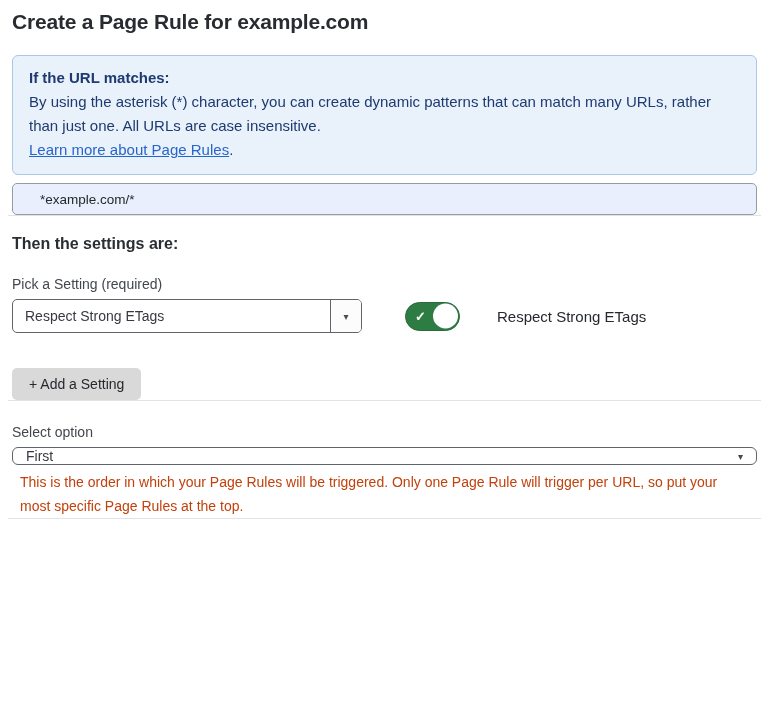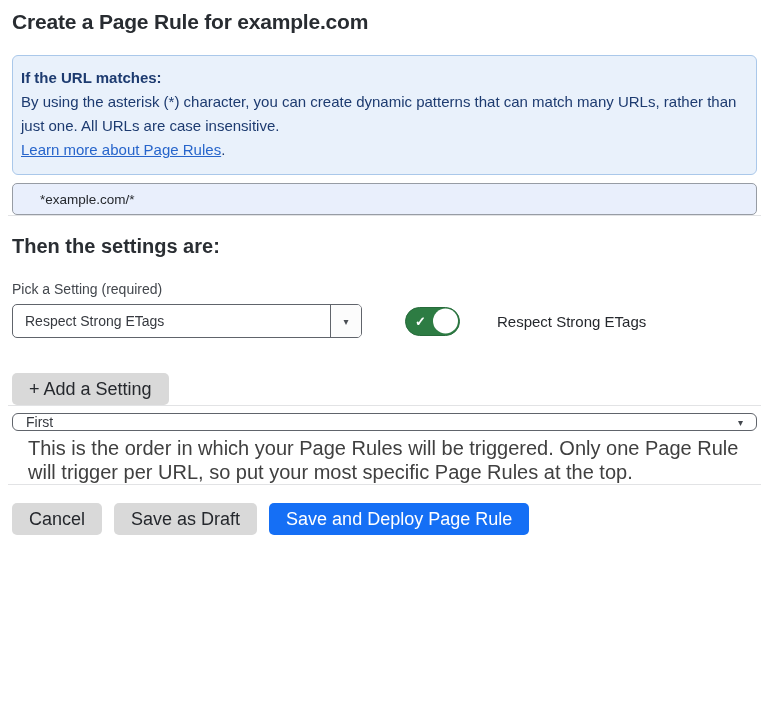--- a/index.html
+++ b/index.html
@@ -23,21 +23,21 @@
     font-weight: 700;
     color: #282c31;
     letter-spacing: -0.2px;
   }
   
   .notice {
     margin-top: 21px;
     background: #e9f1fb;
     border: 1px solid #aac8ea;
     border-radius: 6px;
-    padding: 10px 8px 12px;
+    padding: 10px 16px 12px;
     color: #1d3b70;
     font-size: 15px;
     line-height: 24px;
   }
   .notice-heading { font-weight: 700; }
   .notice-link {
     color: #2765cb;
     text-decoration: underline;
     cursor: pointer;
   }
@@ -67,21 +67,21 @@
   hr.divider {
     border: none;
     border-top: 1px solid #e2e3e5;
     margin: 0 -4px;
   }
   .divider-1 { margin-top: 40px; }
   .divider-2 { margin-top: 17px; }
   .divider-3 { margin-top: 11px; }
   h2.section-heading {
     margin: 19px 0 0;
-    font-size: 20px;
+    font-size: 16px;
     font-weight: 700;
     color: #2a2e33;
   }
   
   .setting-row {
     margin-top: 7px;
     display: flex;
     align-items: center;
     gap: 24px;
   }
@@ -150,21 +150,21 @@
     margin-left: 13px;
     font-size: 15px;
     color: #25282d;
   }
   
   .btn {
     height: 32px;
     padding: 0 17px;
     border: none;
     border-radius: 5px;
-    font-size: 18px;
+    font-size: 14px;
     font-family: "Liberation Sans", sans-serif;
     cursor: pointer;
     white-space: nowrap;
   }
   .btn-gray { background: #d9d9d9; color: #25282d; }
   .btn-blue { background: #156ff5; color: #ffffff; }
   .add-setting-btn { margin-top: 35px; display: inline-block; }
   
   .order-select {
     margin-top: 7px;
@@ -179,24 +179,24 @@
     padding: 0 13px;
     font-size: 14px;
     color: #36393f;
     cursor: pointer;
   }
   .order-select .chev {
     font-size: 10px;
     color: #43474d;
   }
   .help-text {
-    margin: 5px 16px 0;
-    font-size: 20px;
+    margin: 5px 8px 0;
+    font-size: 14px;
     line-height: 24px;
-    color: #404040;
+    color: #c2410c;
   }
   .footer {
     margin-top: 18px;
     display: flex;
     gap: 12px;
     align-items: center;
   }
 </style>
 </head>
 <body>
@@ -229,29 +229,25 @@
       <span class="knob"></span>
     </div>
     <span class="toggle-label">Respect Strong ETags</span>
   </div>
 
   <button class="btn btn-gray add-setting-btn">+ Add a Setting</button>
 
   <hr class="divider divider-2">
 
 
+  <label class="field-label">Select option</label>
 
   <div class="order-select" role="combobox">
     <span>First</span>
     <span class="chev">▾</span>
   </div>
 
   <p class="help-text">This is the order in which your Page Rules will be triggered. Only one Page Rule will trigger per URL, so put your most specific Page Rules at the top.</p>
 
   <hr class="divider divider-3">
 
-  <div class="footer">
-    <button class="btn btn-gray">Cancel</button>
-    <button class="btn btn-gray">Save as Draft</button>
-    <button class="btn btn-blue">Save and Deploy Page Rule</button>
-  </div>
 
 </div>
 
 </body></html>

